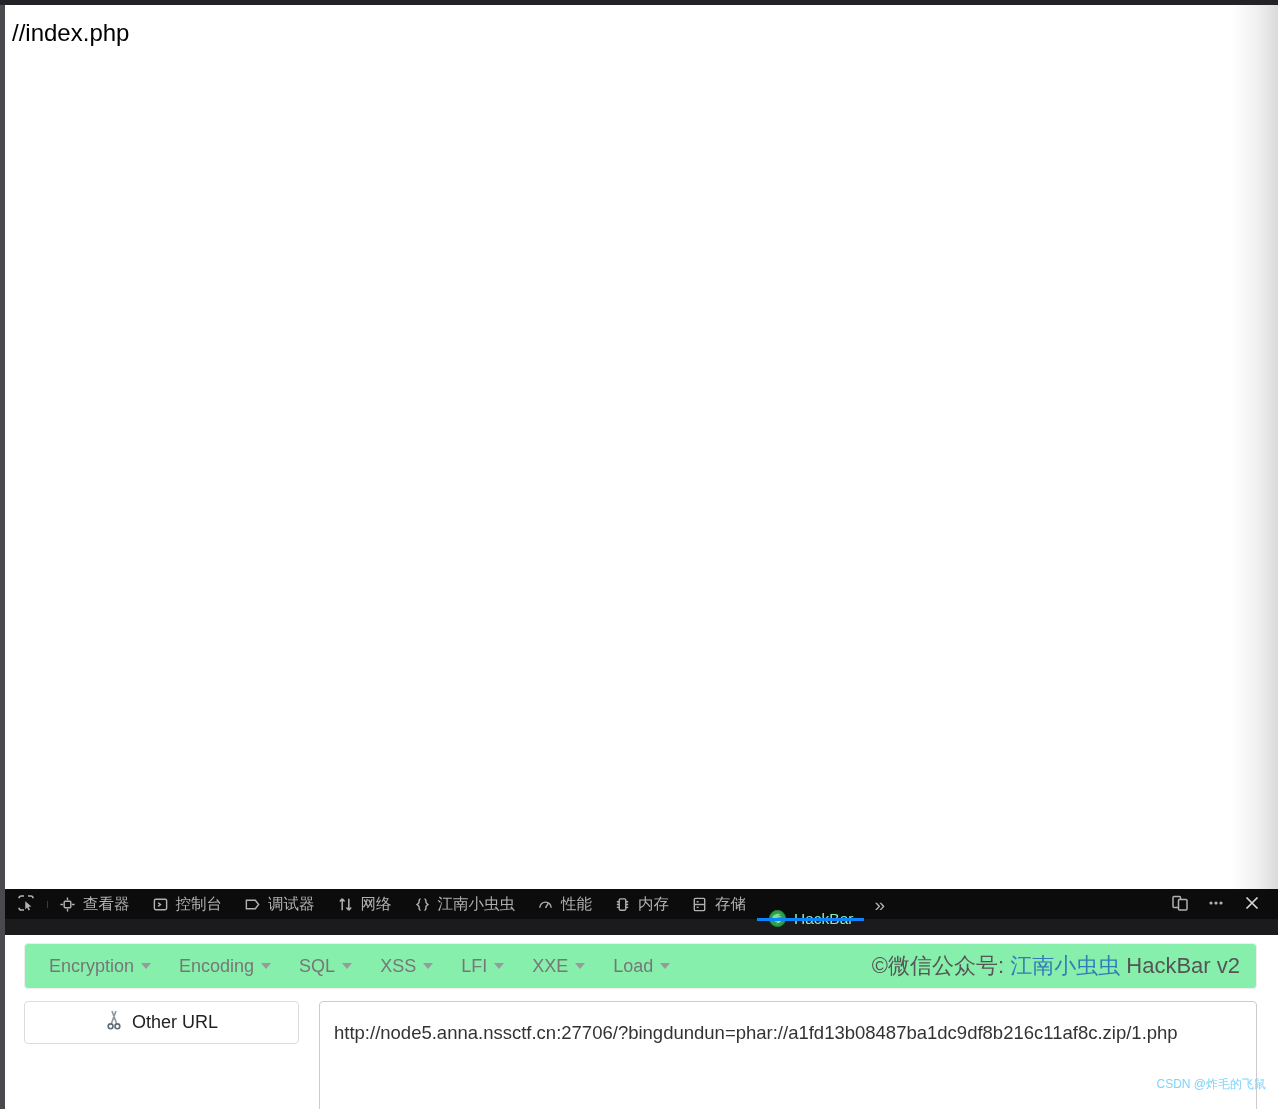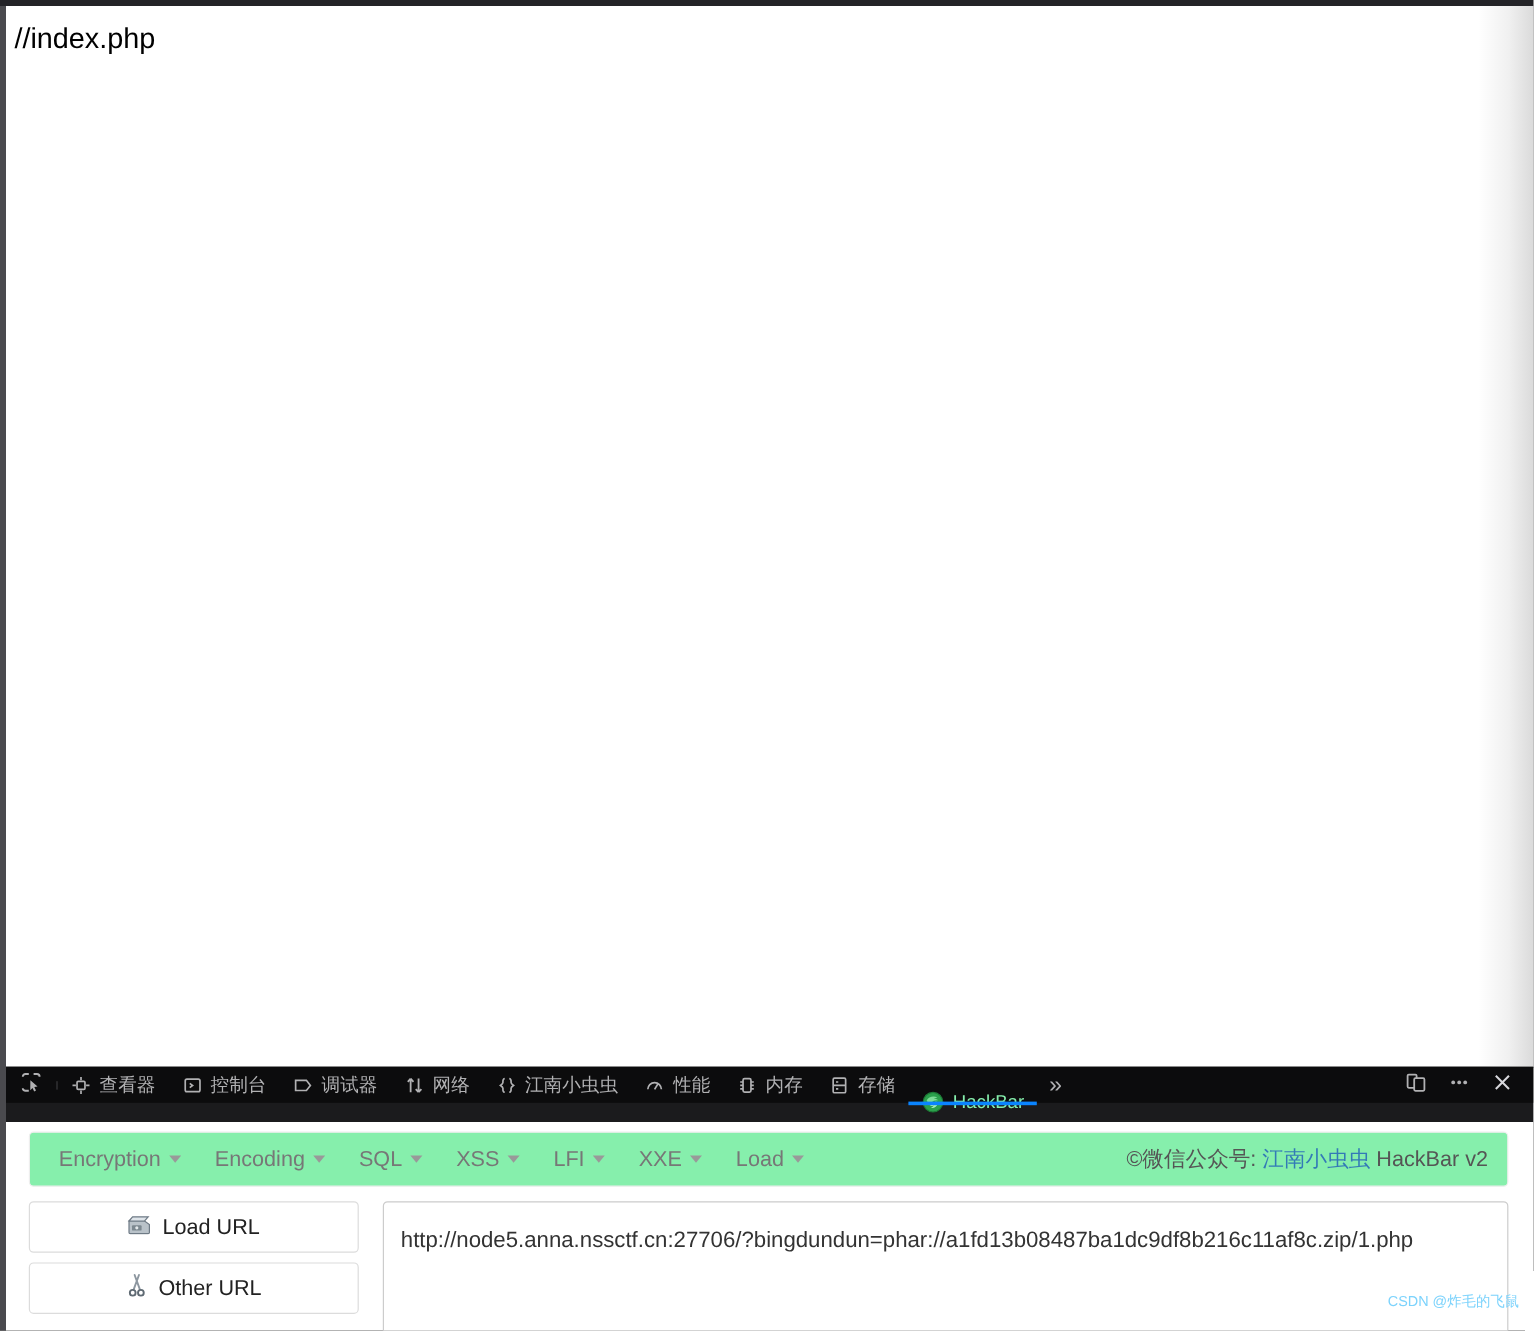--- a/index.html
+++ b/index.html
@@ -165,21 +165,21 @@
   }
   .caret {
     width: 0; height: 0;
     border-left: 5px solid transparent;
     border-right: 5px solid transparent;
     border-top: 6px solid #999999;
     display: inline-block;
   }
   .hb-credit {
     margin-left: auto;
-    font-size: 18px;
+    font-size: 22px;
     color: #555555;
     white-space: nowrap;
     padding-right: 6px;
   }
   .hb-credit a { color: #337ab7; text-decoration: none; }
 
   .hb-body {
     position: absolute;
     left: 19px; top: 66px;
     width: 1233px;
@@ -415,31 +415,20 @@
         <span>Load</span>
         <span class="caret"></span>
       </div>
 
       <div class="hb-credit"><span>©微信公众号: </span><a href="#">江南小虫虫</a><span> HackBar v2</span></div>
     </div>
 
     <div class="hb-body">
       <div class="hb-buttons">
 
-        <div class="hb-btn">
-          <span>
-            <svg width="20" height="17" viewBox="0 0 20 17">
-              <path d="M1.5 5.5h13l4 3v6.5a1 1 0 0 1-1 1H2.5a1 1 0 0 1-1-1z" fill="#b9c2c9" stroke="#6e7a85" stroke-width="1"></path>
-              <path d="M1.5 5.5l3-3.5h13l-3 3.5z" fill="#dfe5ea" stroke="#6e7a85" stroke-width="1"></path>
-              <rect x="4" y="9" width="8" height="4.5" rx="0.8" fill="#7c8890"></rect>
-              <circle cx="8" cy="11.2" r="1.3" fill="#e4e9ec"></circle>
-            </svg>
-          </span>
-          <span>Load URL</span>
-        </div>
 
         <div class="hb-btn">
           <span>
             <svg width="18" height="20" viewBox="0 0 18 20">
               <path d="M7.2 1.5l4.2 11.5M10.8 1.5L6.6 13" stroke="#8d97a0" stroke-width="1.6" fill="none" stroke-linecap="round"></path>
               <circle cx="5.6" cy="16.3" r="2.4" fill="none" stroke="#5f6a73" stroke-width="1.6"></circle>
               <circle cx="12.4" cy="16.3" r="2.4" fill="none" stroke="#5f6a73" stroke-width="1.6"></circle>
             </svg>
           </span>
           <span>Other URL</span>

